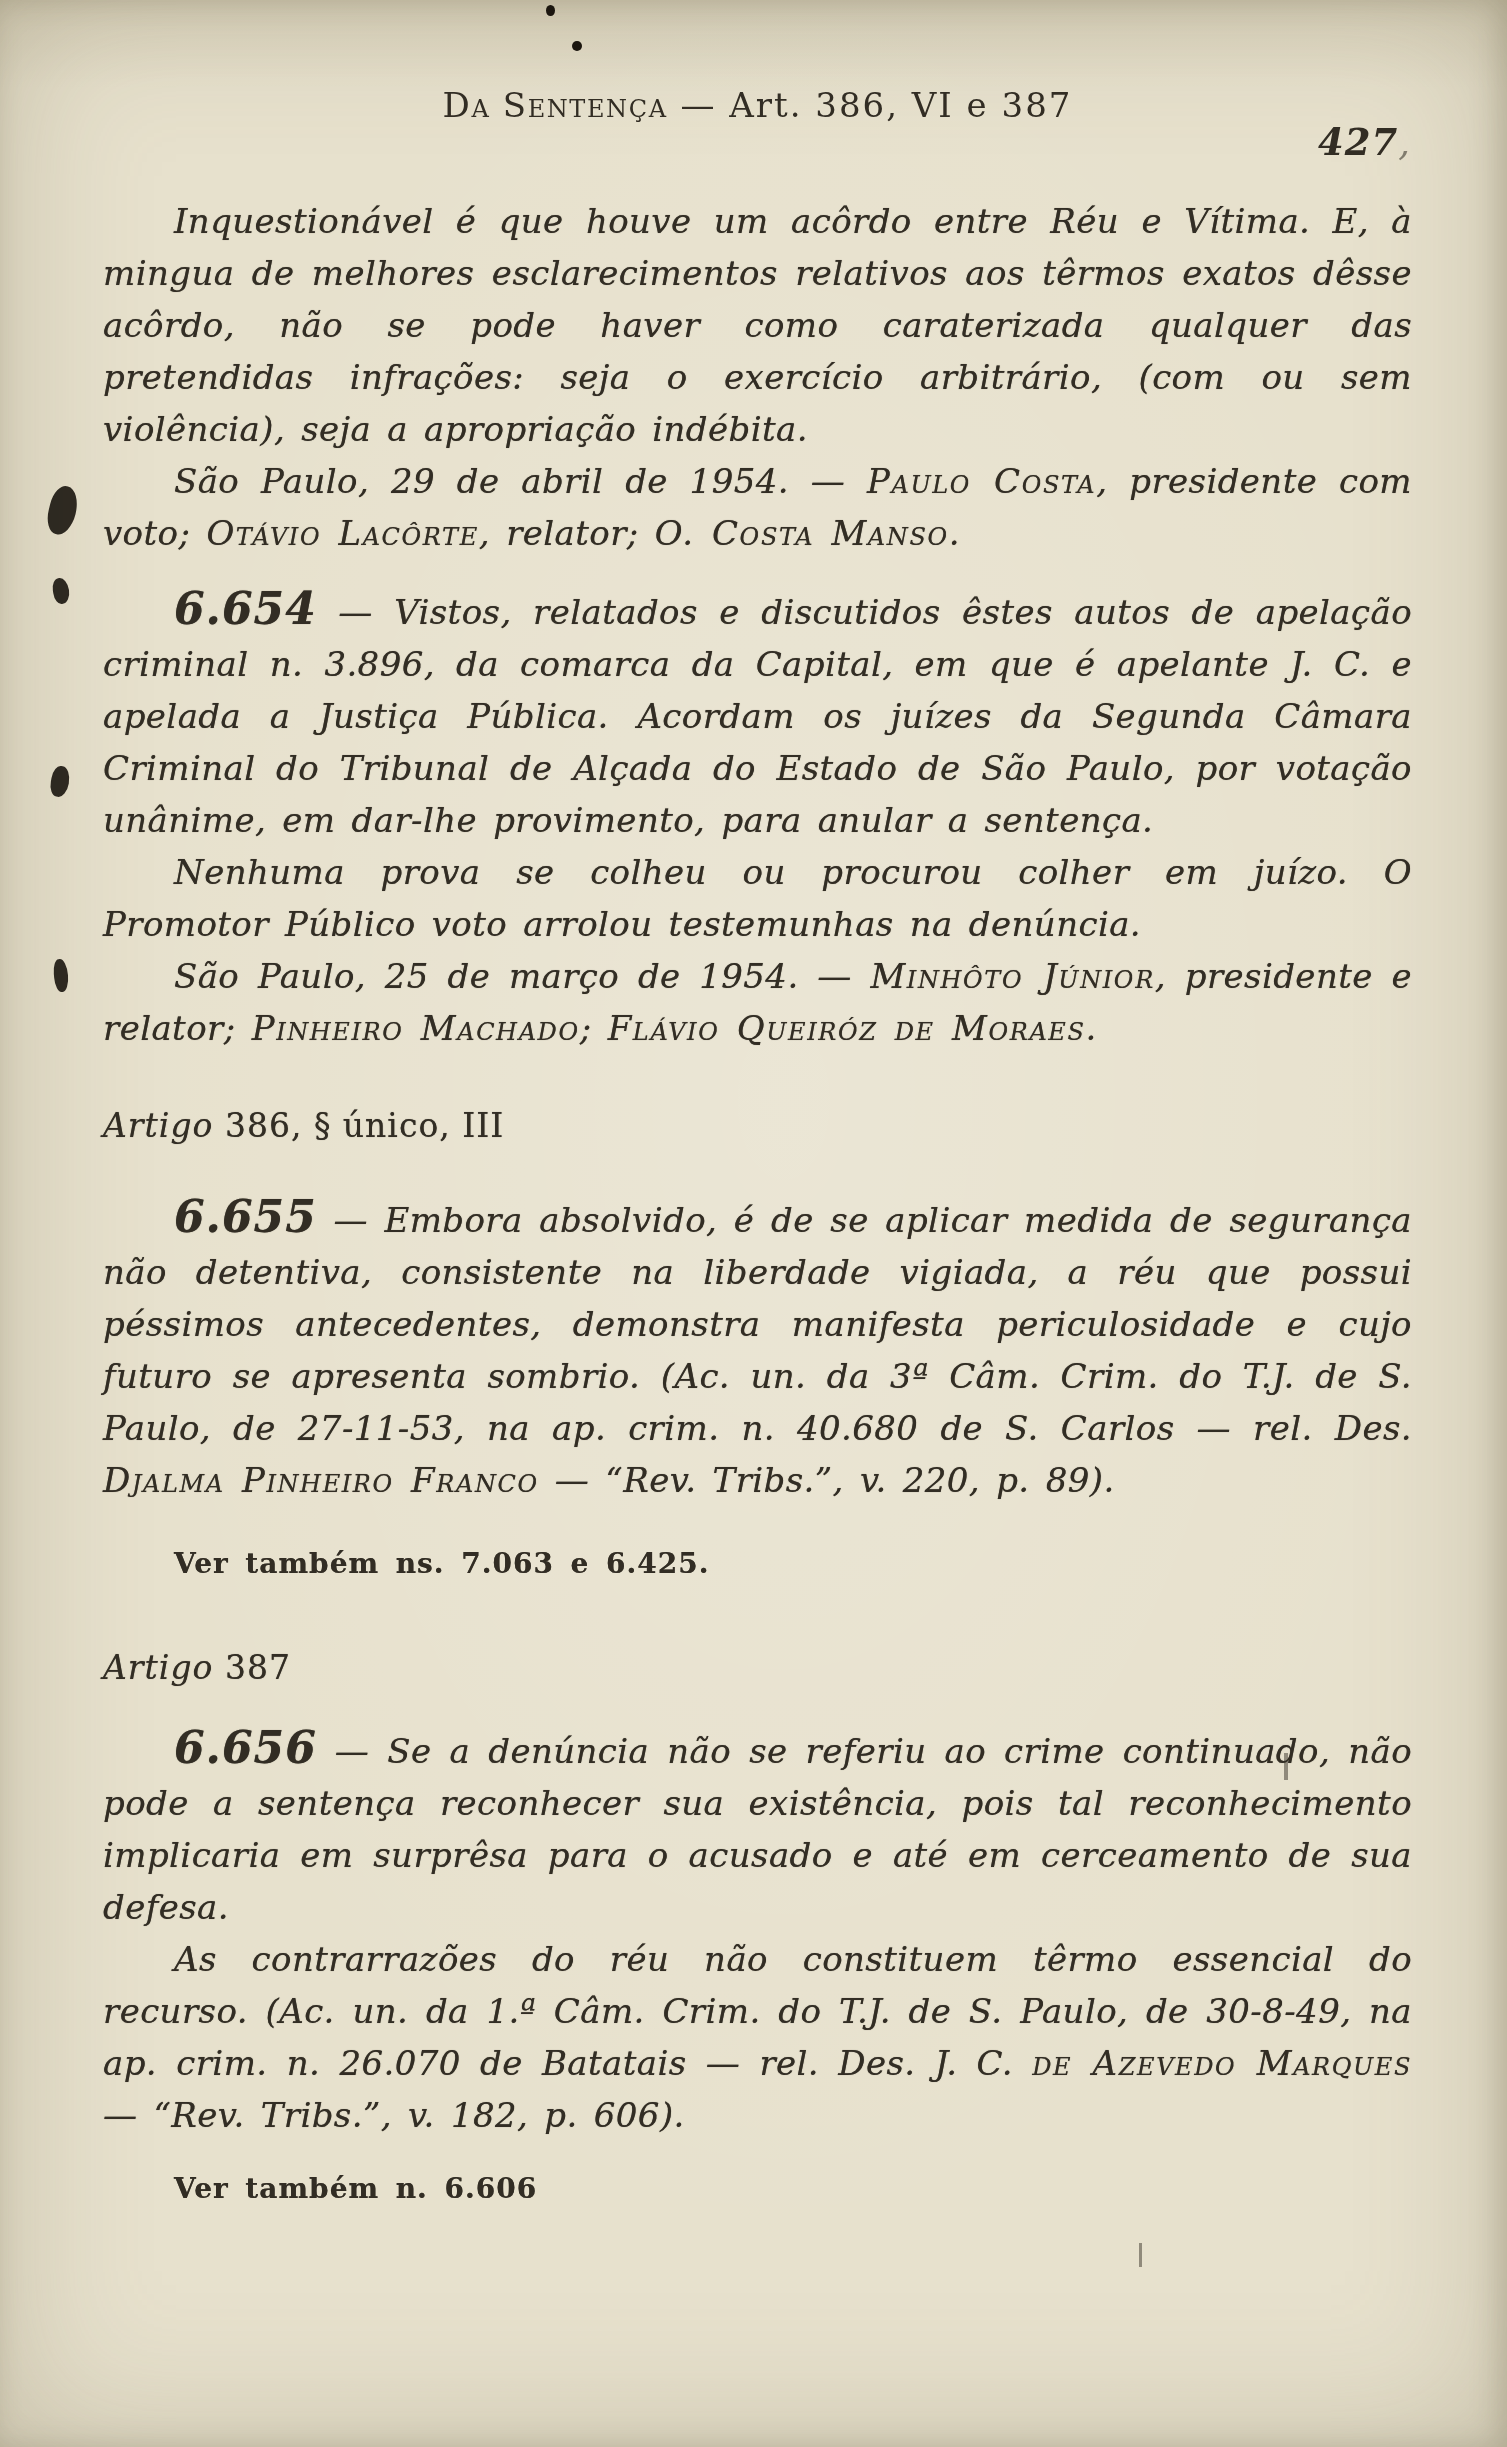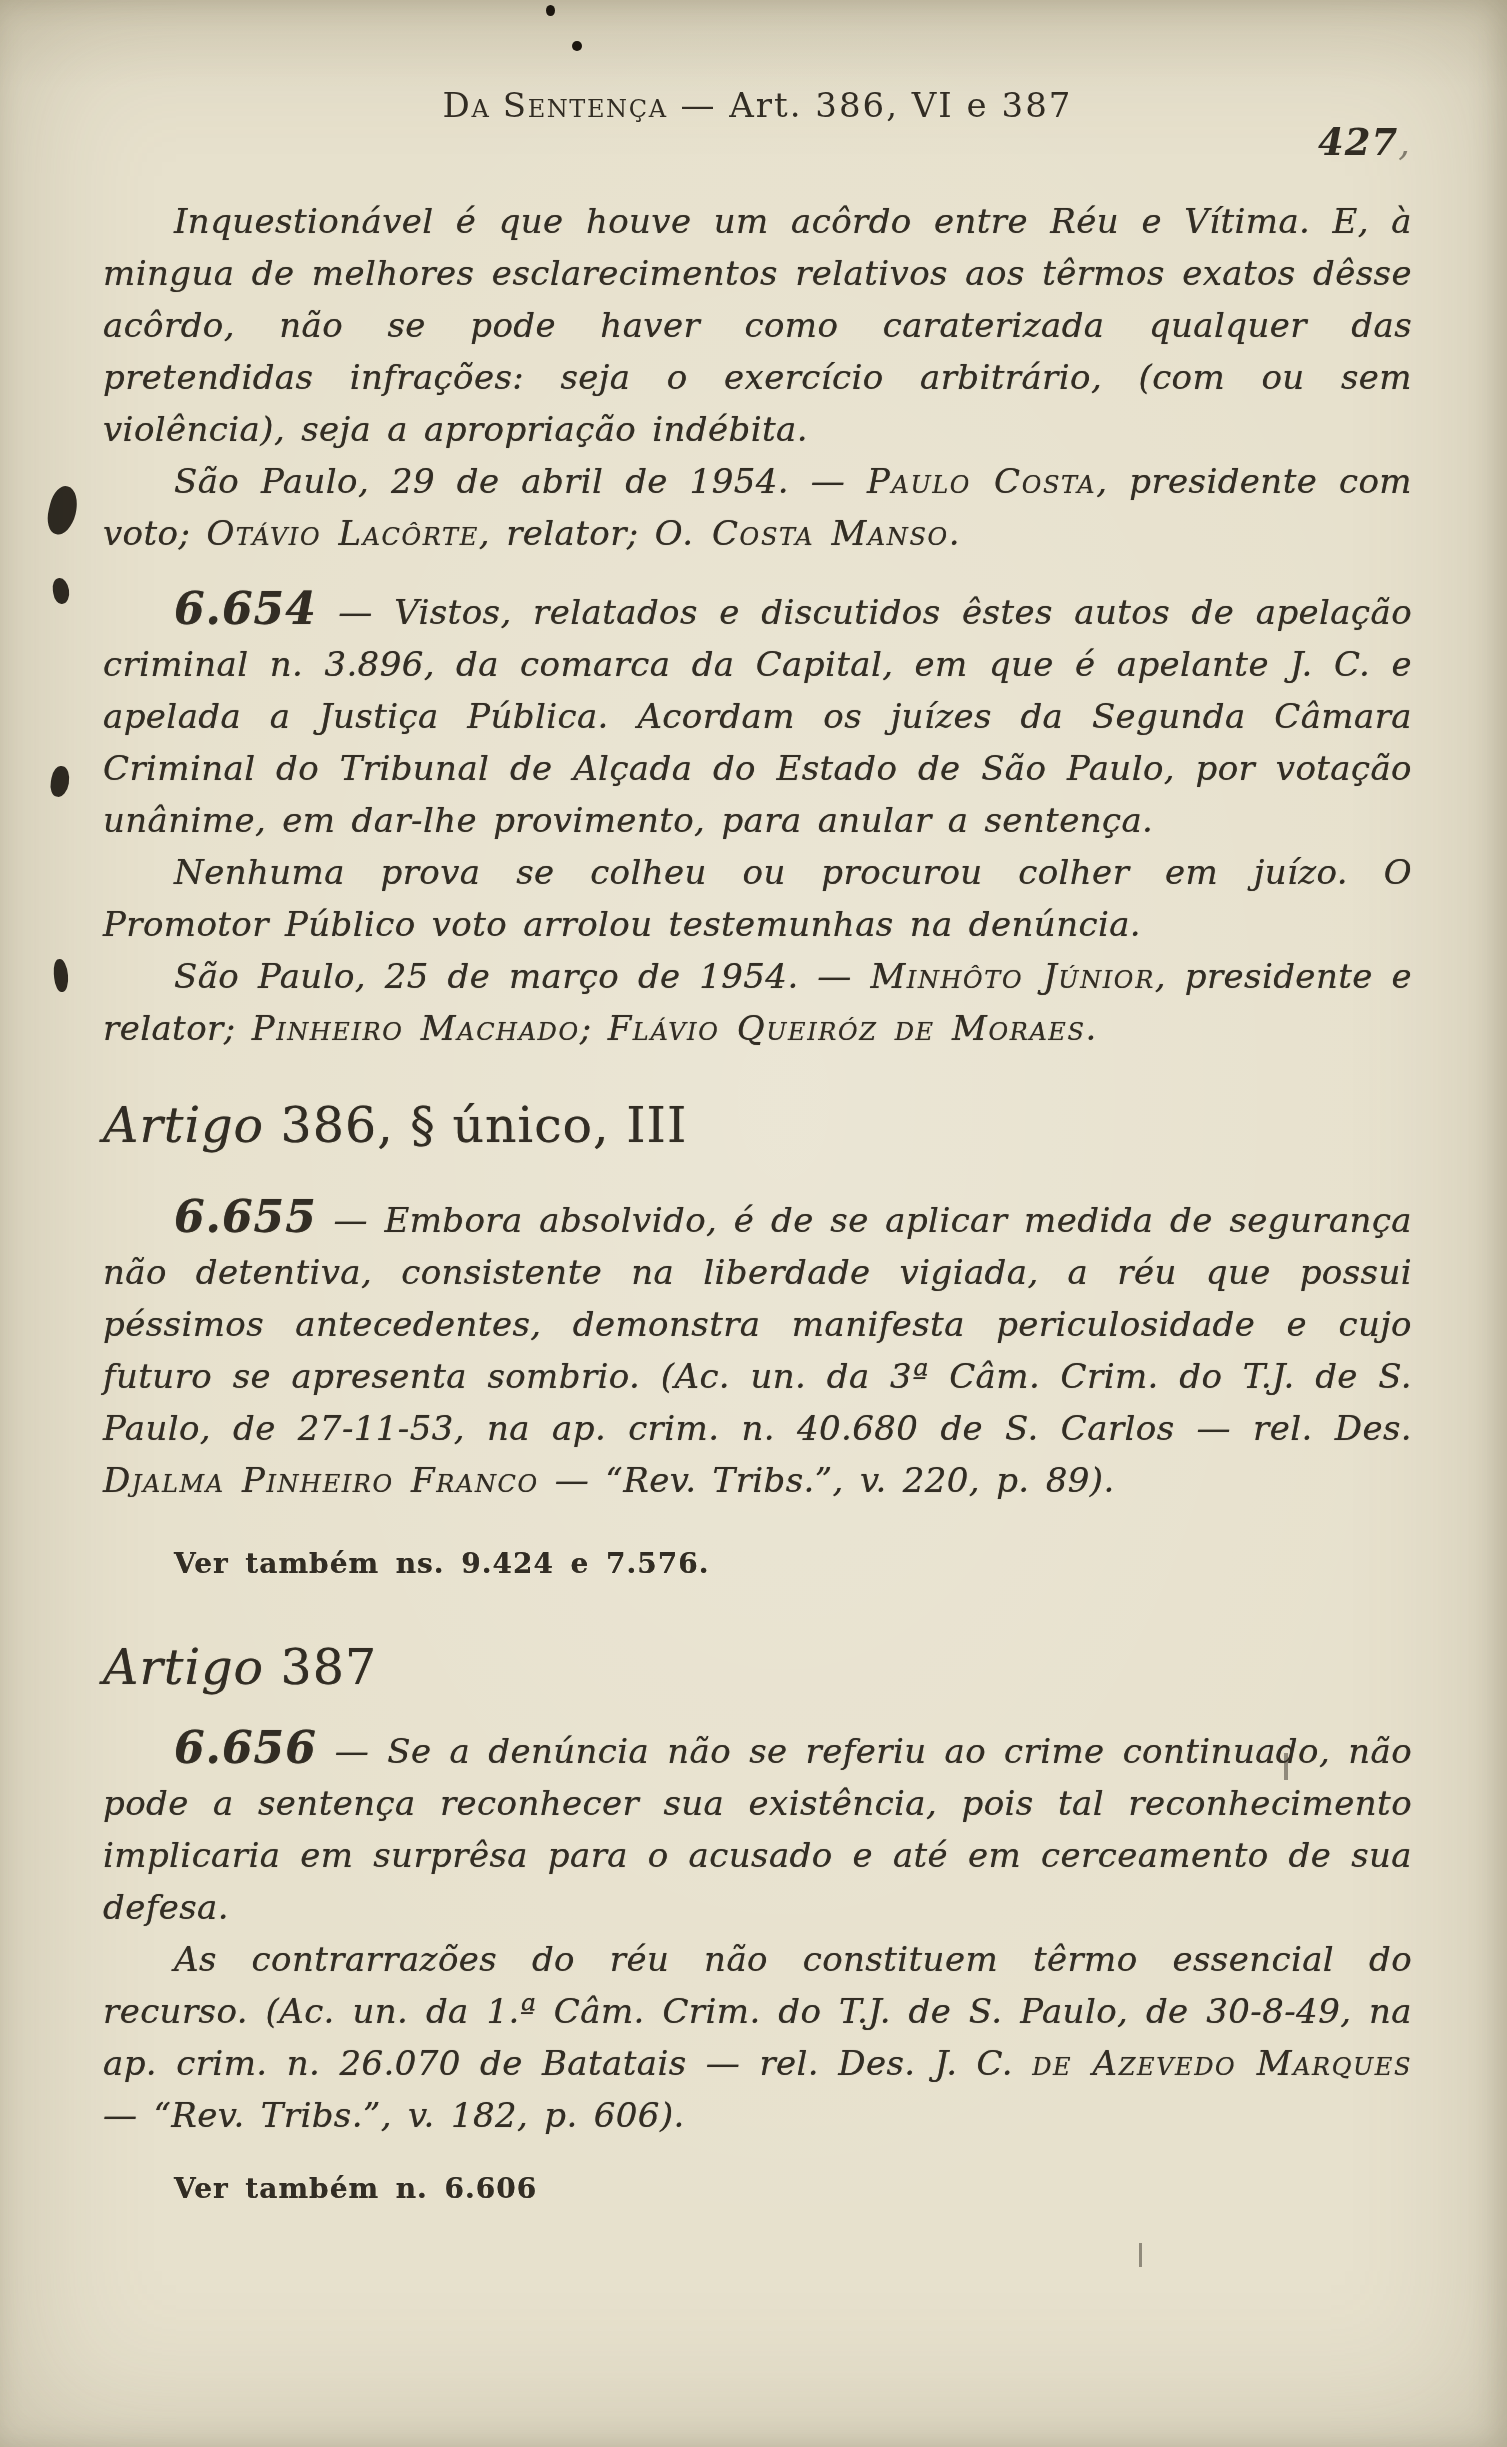--- a/index.html
+++ b/index.html
@@ -63,21 +63,21 @@
   }
   .indent { text-indent: 71px; font-style: italic; }
   .mt-entry   { margin-top: 23.5px; }
   .mt-h1      { margin-top: 47px; }
   .mt-entry2  { margin-top: 41px; }
   .mt-note1   { margin-top: 39px; }
   .mt-h2      { margin-top: 61px; }
   .mt-entry3  { margin-top: 30px; }
   .mt-note2   { margin-top: 29px; }
   .article-heading {
-    font-size: 49px;
+    font-size: 33px;
     line-height: 49px;
     letter-spacing: 1px;
     text-shadow: 0 0 0.7px rgba(50,45,36,0.75);
   }
   .note {
     font-size: 28px;
     line-height: 37px;
     font-weight: bold;
     letter-spacing: 1px;
     word-spacing: 5.9px;
@@ -135,21 +135,21 @@
 
     <div class="para indent"><span class="r-n">Nenhuma prova se colheu ou procurou colher em juízo. O Promotor Público voto arrolou testemunhas na denúncia.</span></div>
 
 
     <div class="para indent"><span class="r-n">São Paulo, 25 de março de 1954. — </span><span class="r-sc">Minhôto Júnior</span><span class="r-n">, presidente e relator; </span><span class="r-sc">Pinheiro Machado</span><span class="r-n">; </span><span class="r-sc">Flávio Queiróz de Moraes</span><span class="r-n">.</span></div>
 
     <div class="article-heading mt-h1"><span class="r-i">Artigo</span><span class="r-n"> 386, § único, III</span></div>
 
     <div class="para indent mt-entry2"><span class="r-b">6.655</span><span class="r-n"> — Embora absolvido, é de se aplicar medida de segurança não detentiva, consistente na liberdade vigiada, a réu que possui péssimos antecedentes, demonstra manifesta periculosidade e cujo futuro se apresenta sombrio. (Ac. un. da 3ª Câm. Crim. do T.J. de S. Paulo, de 27-11-53, na ap. crim. n. 40.680 de S. Carlos — rel. Des. </span><span class="r-sc">Djalma Pinheiro Franco</span><span class="r-n"> — “Rev. Tribs.”, v. 220, p. 89).</span></div>
 
-    <div class="note mt-note1">Ver também ns. 9.424 e 7.576.</div>
+    <div class="note mt-note1">Ver também ns. 7.063 e 6.425.</div>
 
     <div class="article-heading mt-h2"><span class="r-i">Artigo</span><span class="r-n"> 387</span></div>
 
     <div class="para indent mt-entry3"><span class="r-b">6.656</span><span class="r-n"> — Se a denúncia não se referiu ao crime continuado, não pode a sentença reconhecer sua existência, pois tal reconhecimento implicaria em surprêsa para o acusado e até em cerceamento de sua defesa.</span></div>
 
     <div class="para indent"><span class="r-n">As contrarrazões do réu não constituem têrmo essencial do recurso. (Ac. un. da 1.ª Câm. Crim. do T.J. de S. Paulo, de 30-8-49, na ap. crim. n. 26.070 de Batatais — rel. Des. J. C. </span><span class="r-sc">de Azevedo Marques</span><span class="r-n"> — “Rev. Tribs.”, v. 182, p. 606).</span></div>
 
     <div class="note mt-note2">Ver também n. 6.606</div>
 
   </div>

